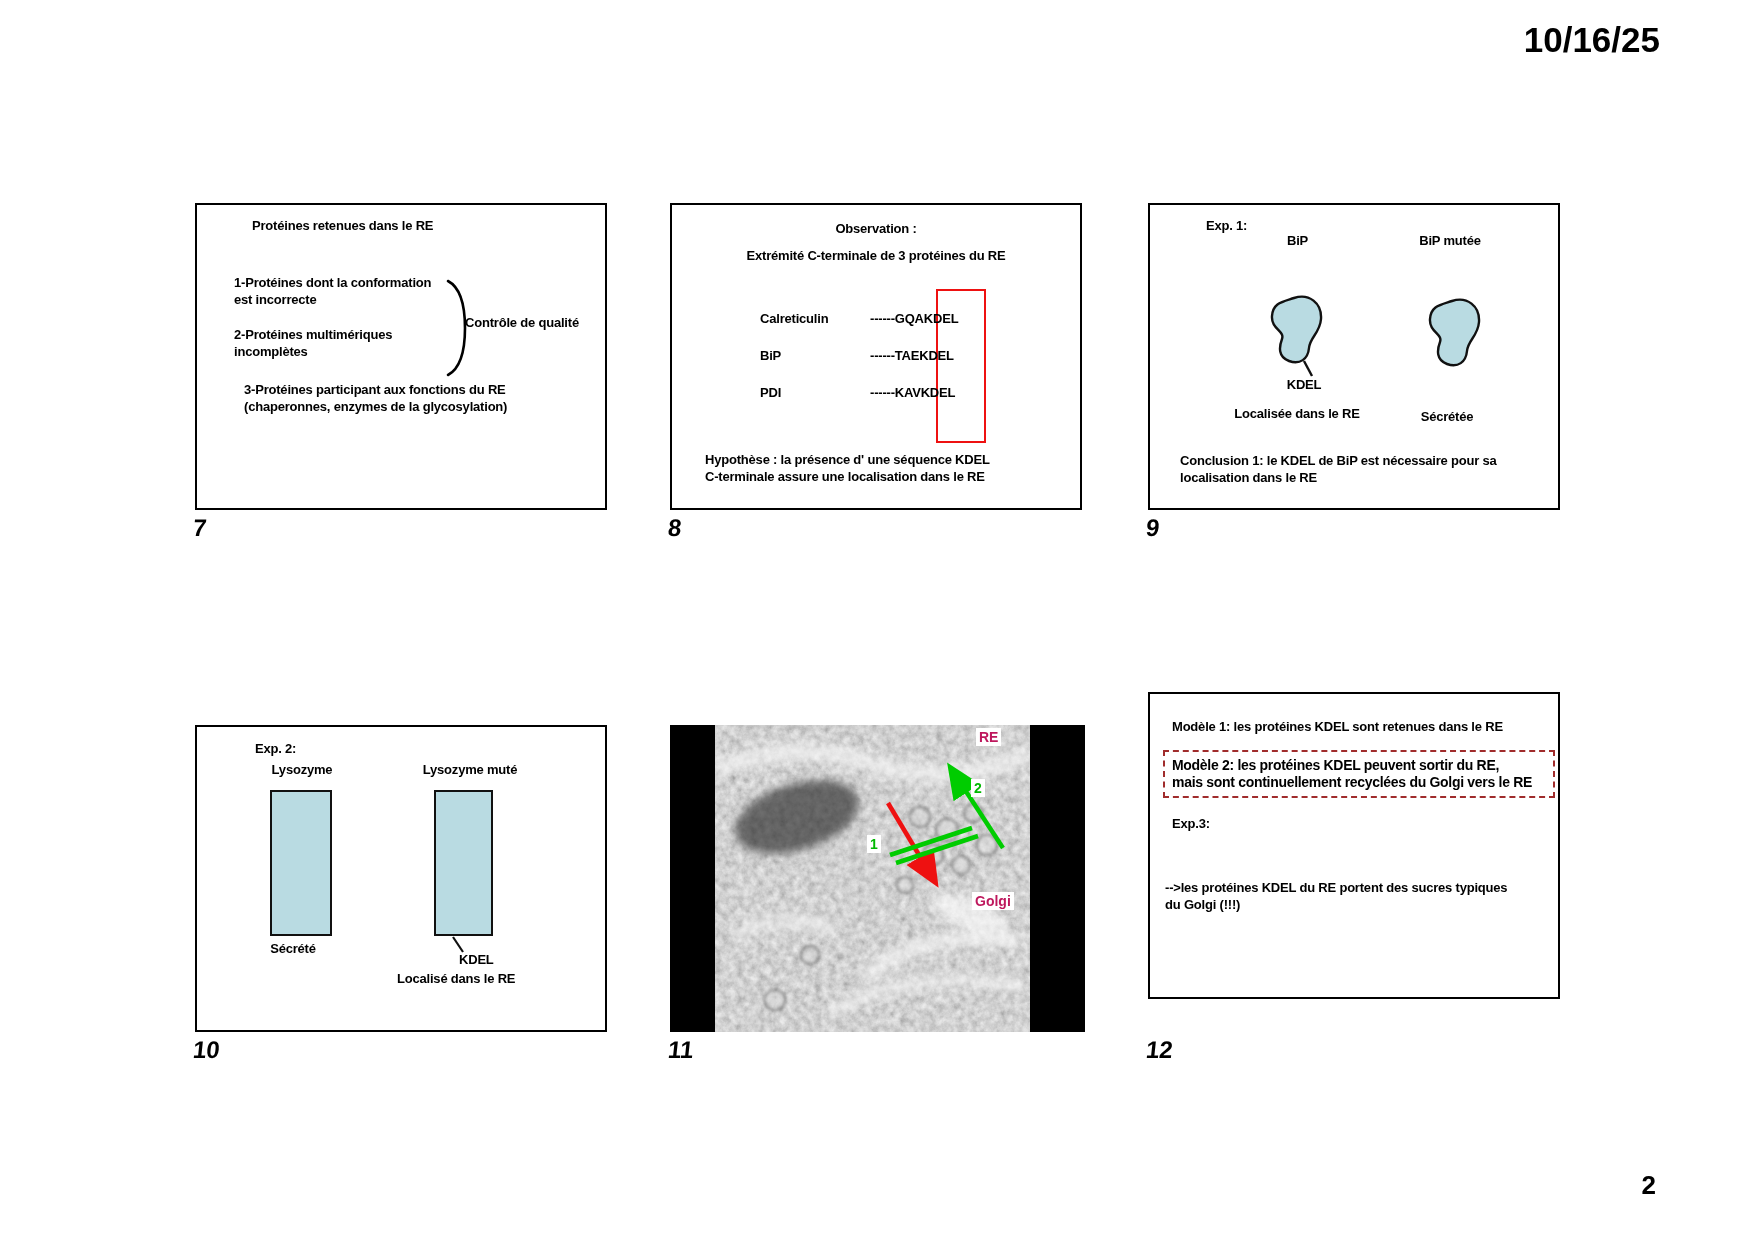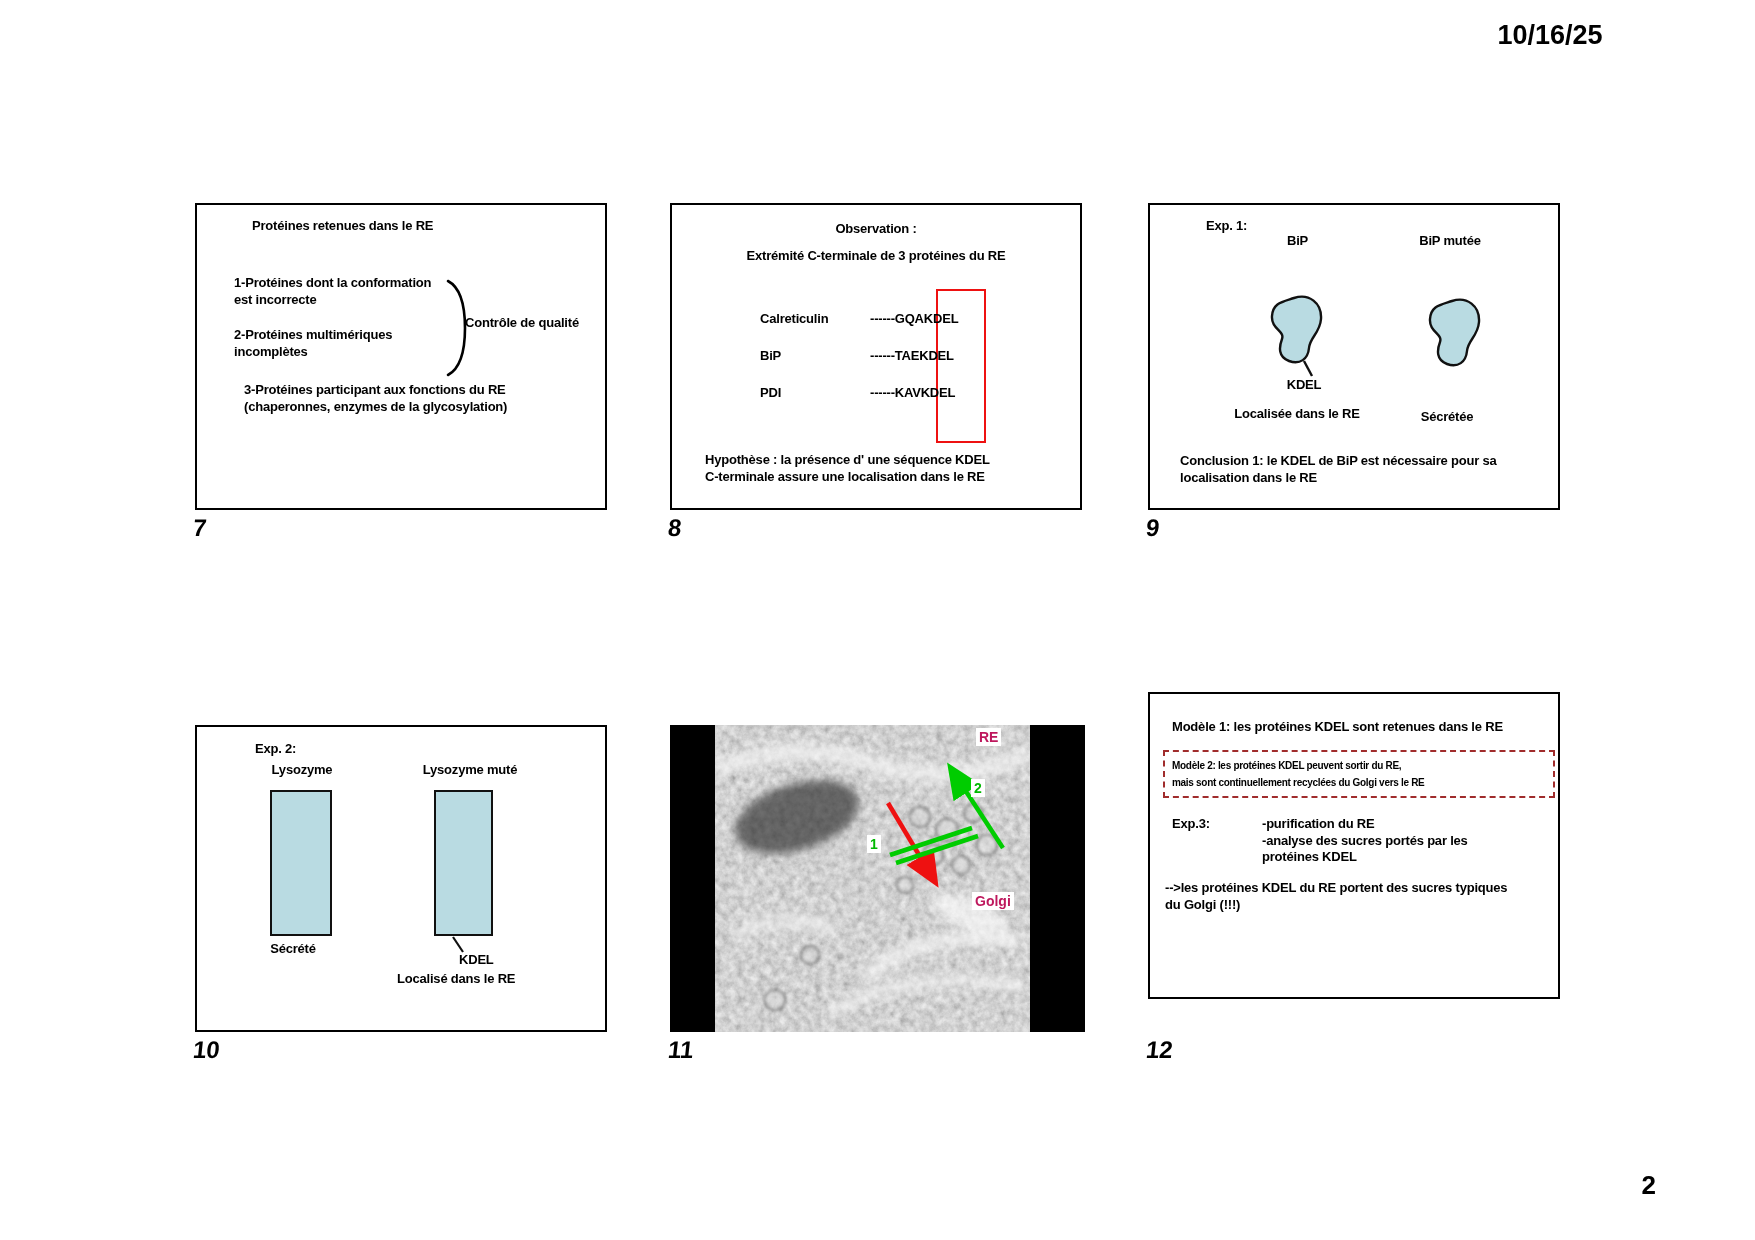--- a/index.html
+++ b/index.html
@@ -2,37 +2,37 @@
 <html><head>
 <meta charset="utf-8">
 <style>
   html,body{margin:0;padding:0;background:#fff;}
   .page{position:relative;width:1755px;height:1240px;background:#ffffff;
         font-family:"Liberation Sans","DejaVu Sans",sans-serif;color:#000;overflow:hidden;}
   .slide{position:absolute;width:412px;height:307px;border:2px solid #000;background:#fff;box-sizing:border-box;}
   .t{position:absolute;font-weight:bold;font-size:13px;line-height:16.5px;letter-spacing:-0.2px;white-space:nowrap;}
   .ctr{text-align:center;}
   .slide-num{position:absolute;font-weight:bold;font-size:24px;transform:skewX(-6deg);}
-  .date{position:absolute;left:1440px;top:20px;width:220px;text-align:center;font-size:27px;font-weight:bold;}
+  .date{position:absolute;left:1440px;top:20px;width:220px;text-align:right;font-size:35px;font-weight:bold;}
   .page-num{position:absolute;left:1596px;top:1170px;width:60px;text-align:right;font-size:26px;font-weight:bold;}
   
   .s8row{position:absolute;left:88px;font-weight:bold;font-size:13px;letter-spacing:-0.2px;white-space:nowrap;z-index:2;}
   .rname{display:inline-block;width:110px;}
   .redbox{position:absolute;left:264px;top:84px;width:46px;height:150px;border:2px solid #ee1111;z-index:1;}
   
   .tube{position:absolute;width:62px;height:146px;background:#b9dbe2;border:2px solid #111;box-sizing:border-box;}
   
   .photo-slide{position:absolute;left:670px;top:725px;width:415px;height:307px;background:#000;}
   .photo{position:absolute;left:45px;top:0;width:315px;height:307px;}
   .anno{position:absolute;left:0;top:0;}
   .ph-label{position:absolute;background:#fff;font-weight:bold;font-size:14px;line-height:18px;padding:0 3px;color:#be185d;}
   .green-label{color:#00b800;}
   
   .dashedbox{position:absolute;left:13px;top:56px;width:392px;height:48px;border:2px dashed #a02c2c;
-             box-sizing:border-box;padding:5px 7px;font-weight:bold;font-size:10px;line-height:17px;
+             box-sizing:border-box;padding:5px 7px;font-weight:bold;font-size:14px;line-height:17px;
              letter-spacing:-0.3px;white-space:nowrap;}
 </style>
 </head>
 <body>
 
 <div class="page">
 
   <div class="date">10/16/25</div>
 
   <div class="slide" style="left:195px;top:203px;">
@@ -191,25 +191,20 @@
 
   <div class="slide" style="left:1148px;top:692px;">
     <div class="t" style="left:22px;top:25px;">Modèle 1: les protéines KDEL sont retenues dans le RE</div>
 
     <div class="dashedbox">
       <div>Modèle 2: les protéines KDEL peuvent sortir du RE,</div>
       <div>mais sont continuellement recyclées du Golgi vers le RE</div>
     </div>
 
     <div class="t" style="left:22px;top:122px;">Exp.3:</div>
-    <div class="t" style="left:112px;top:122px;">
-      <div>-purification du RE</div>
-      <div>-analyse des sucres portés par les</div>
-      <div>protéines KDEL</div>
-    </div>
 
     <div class="t" style="left:15px;top:186px;">
       <div>--&gt;les protéines KDEL du RE portent des sucres typiques</div>
       <div>du Golgi (!!!)</div>
     </div>
   </div>
   <div class="slide-num" style="left:1146px;top:1036px;">12</div>
 
   <div class="page-num">2</div>
 </div>

